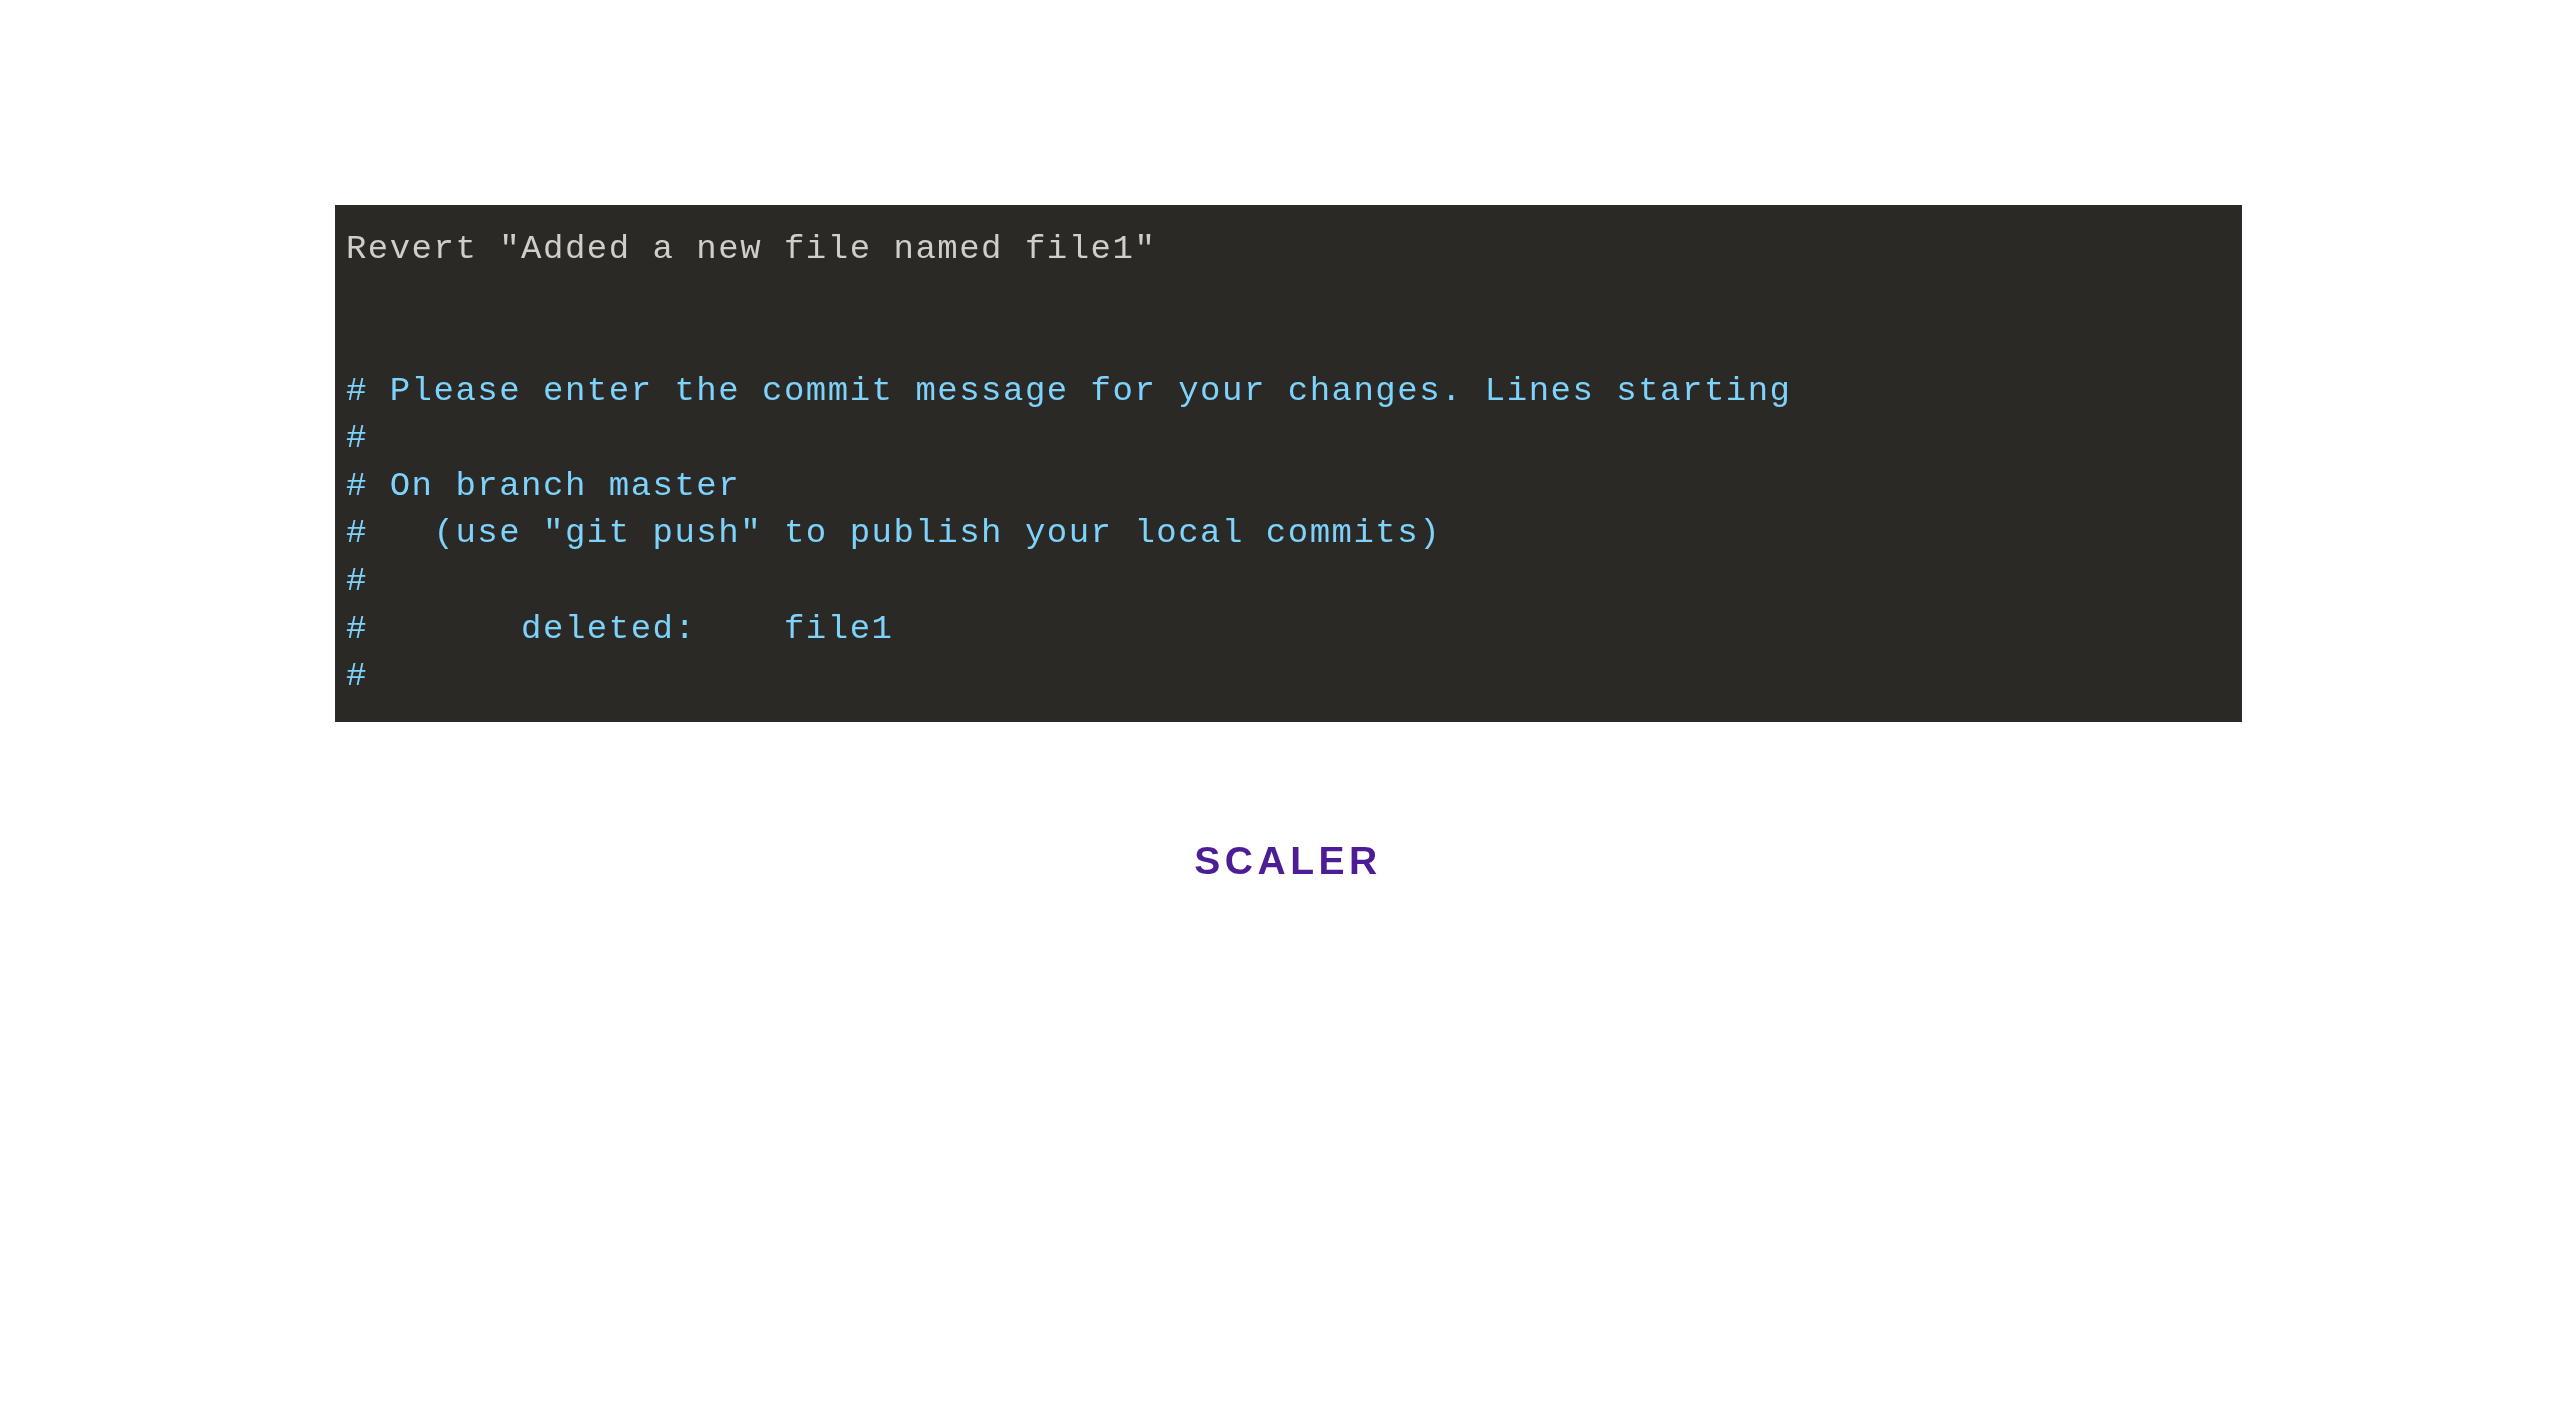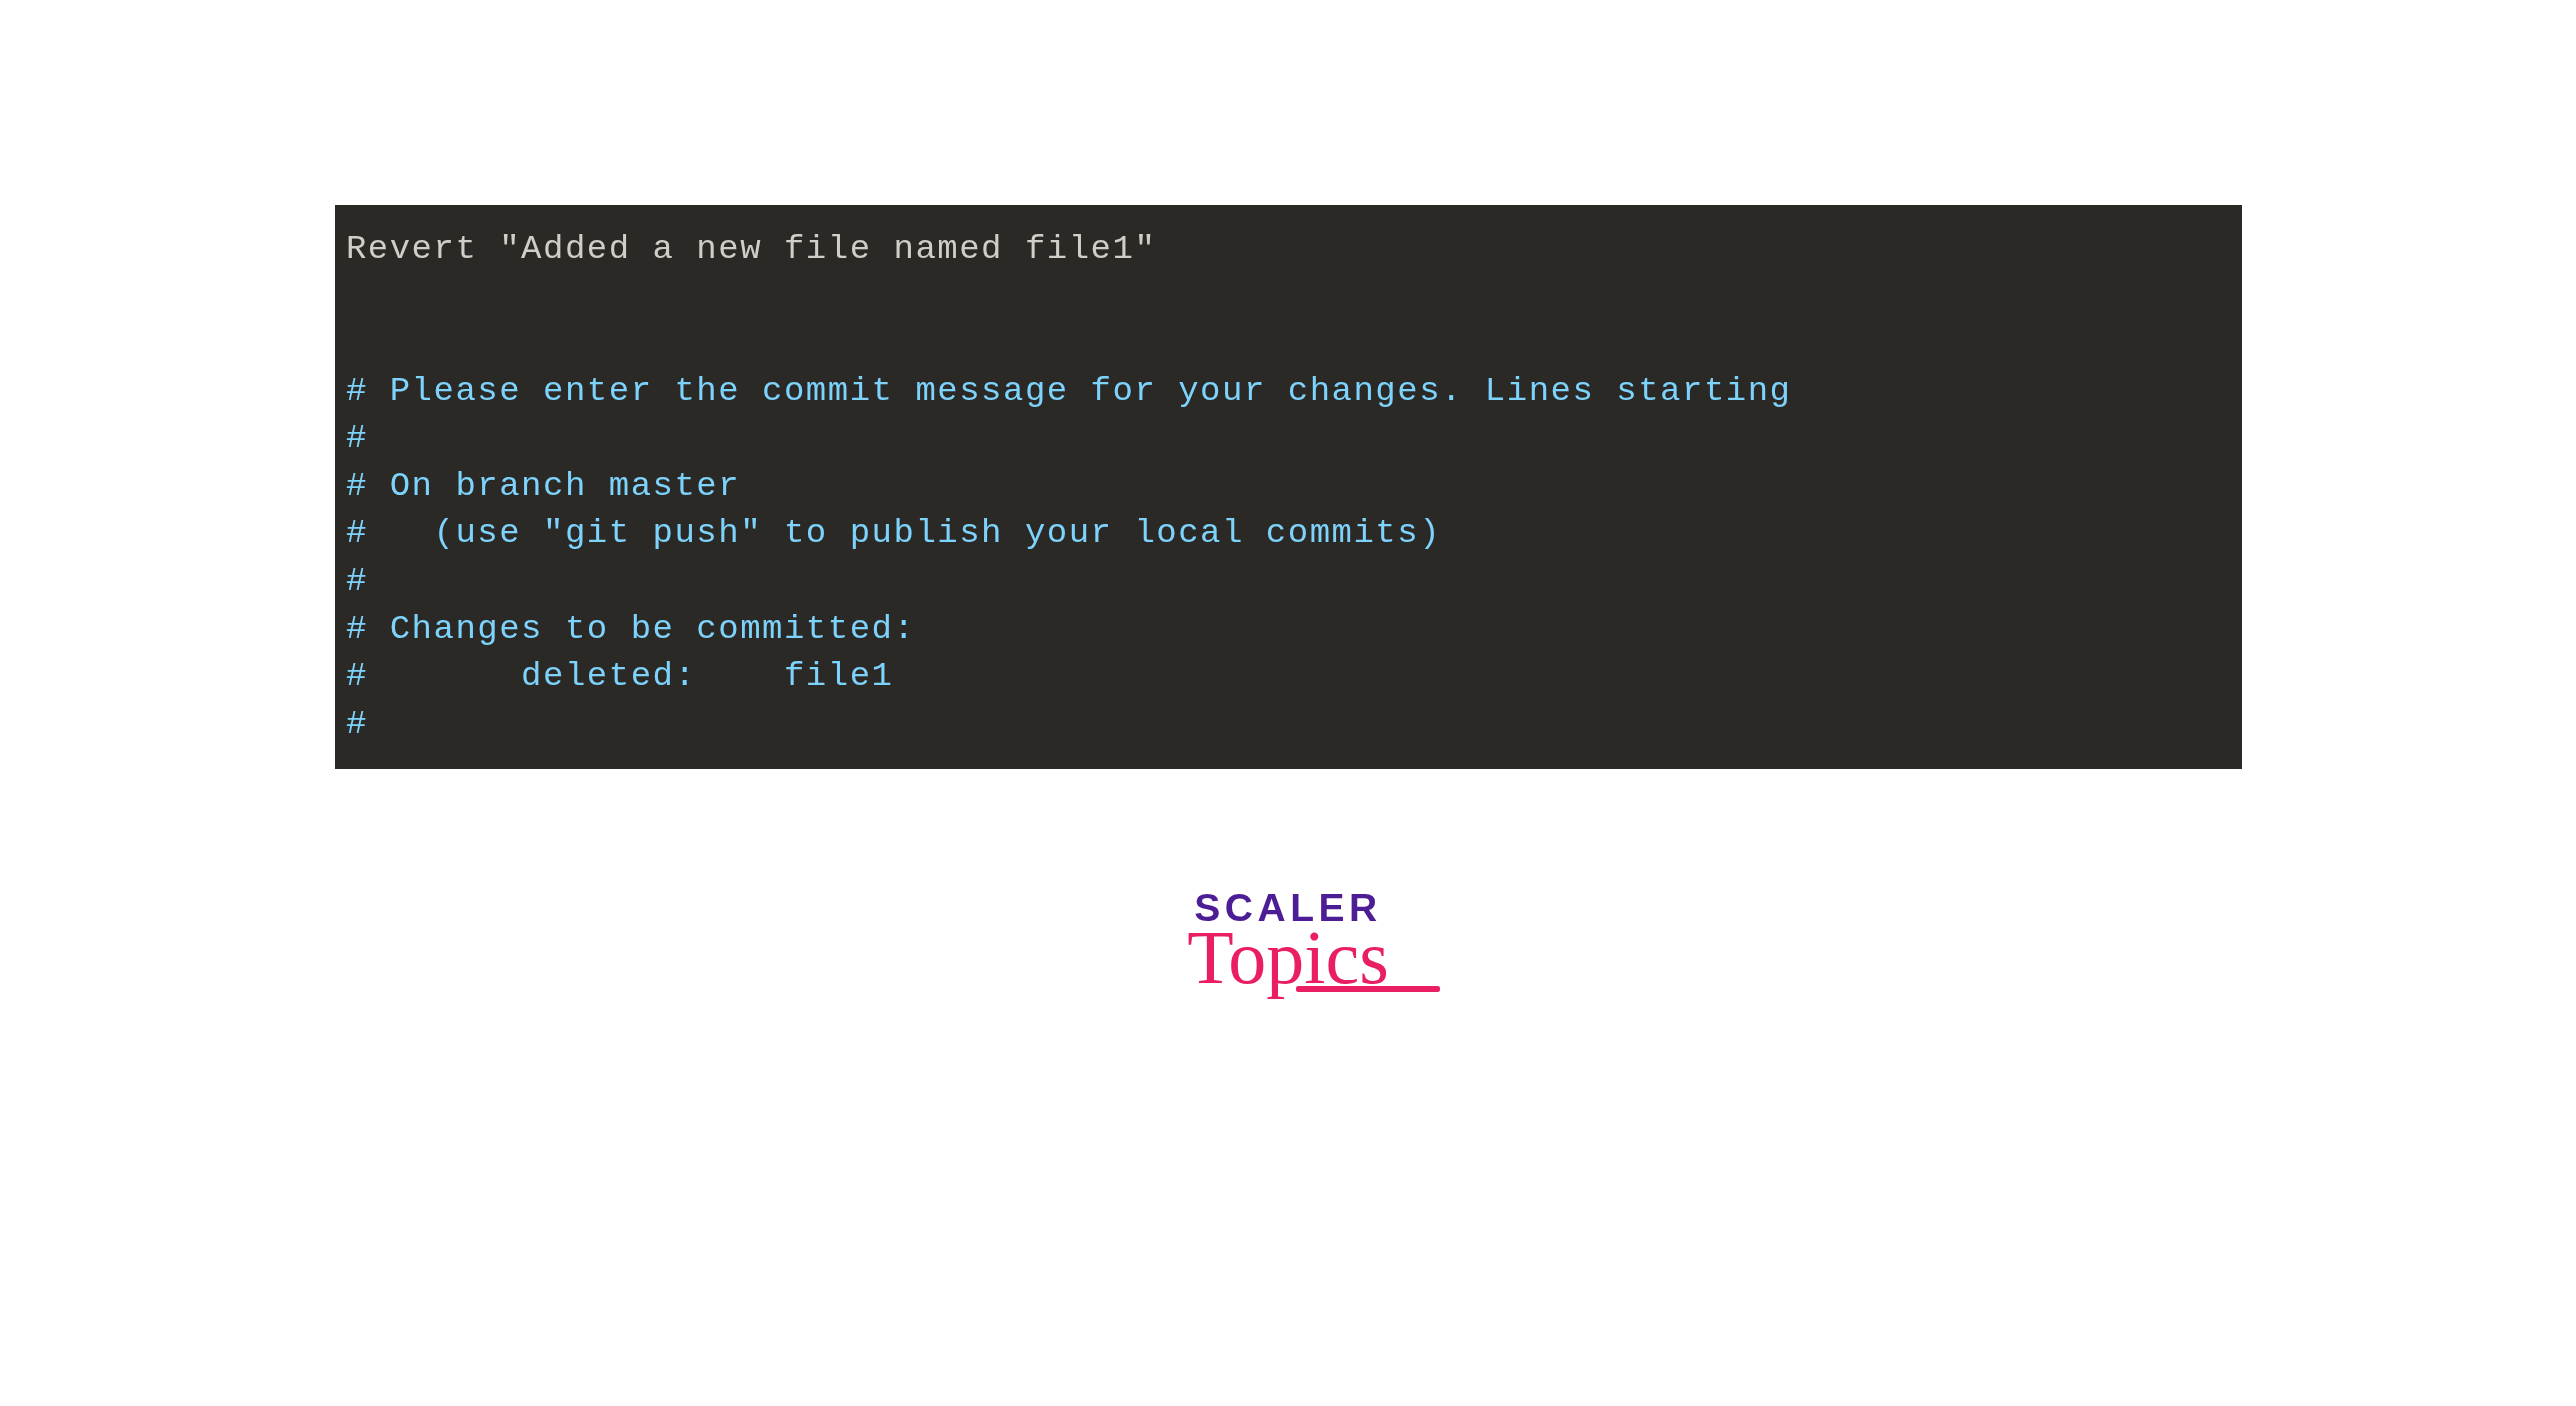--- a/index.html
+++ b/index.html
@@ -70,22 +70,20 @@
 
 <div class="terminal">
   <div class="msg-line">Revert "Added a new file named file1"</div>
   <div class="blank-line"></div>
   <div class="blank-line"></div>
   <div class="comment-line"># Please enter the commit message for your changes. Lines starting</div>
   <div class="comment-line">#</div>
   <div class="comment-line"># On branch master</div>
   <div class="comment-line">#   (use "git push" to publish your local commits)</div>
   <div class="comment-line">#</div>
-  <div class="comment-line"># Changes to be committed:</div>
   <div class="comment-line">#       deleted:    file1</div>
   <div class="comment-line">#</div>
 </div>
 
 <div class="logo-container">
   <div class="logo-scaler">SCALER</div>
-  <div class="logo-topics">Topics</div>
 </div>
 
 
 </body></html>

